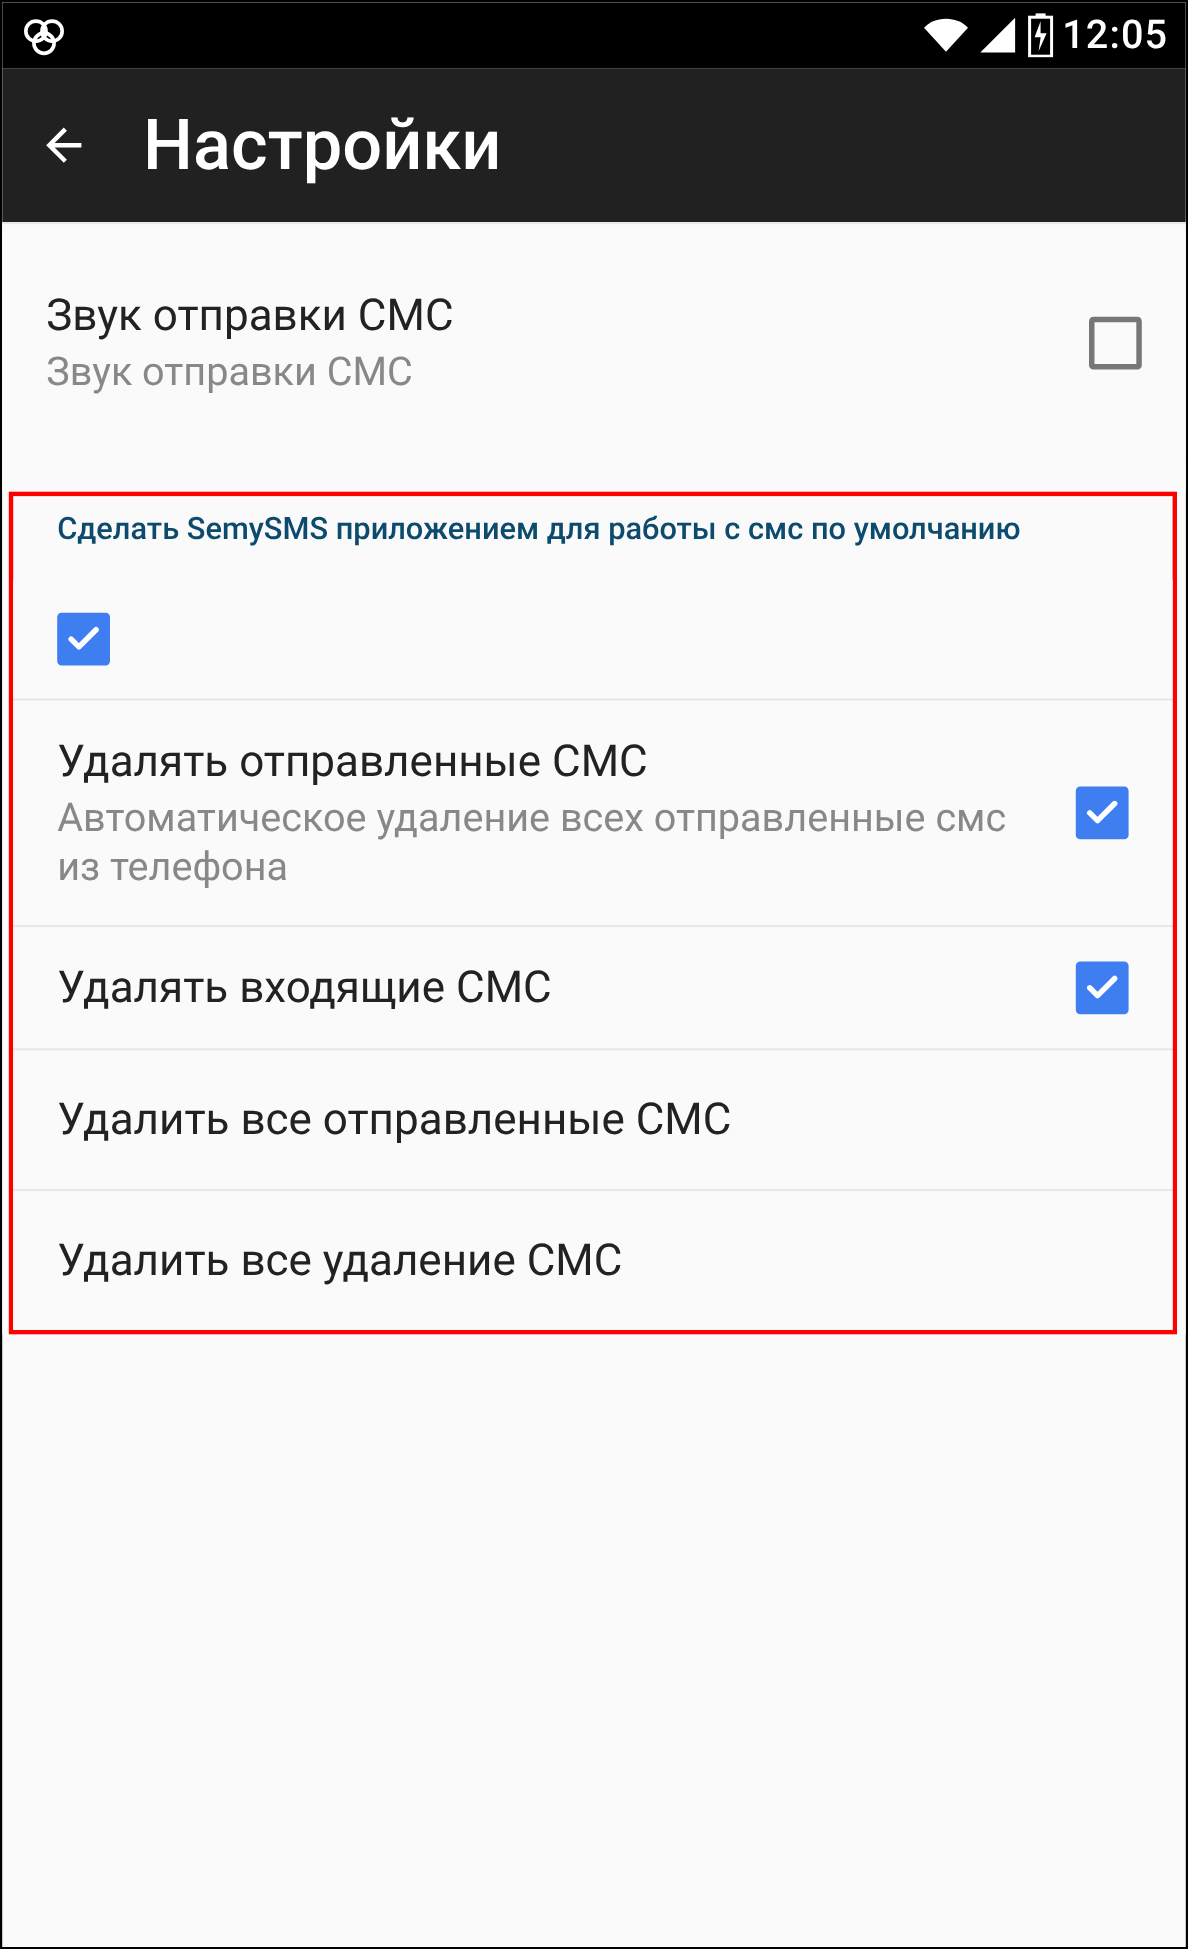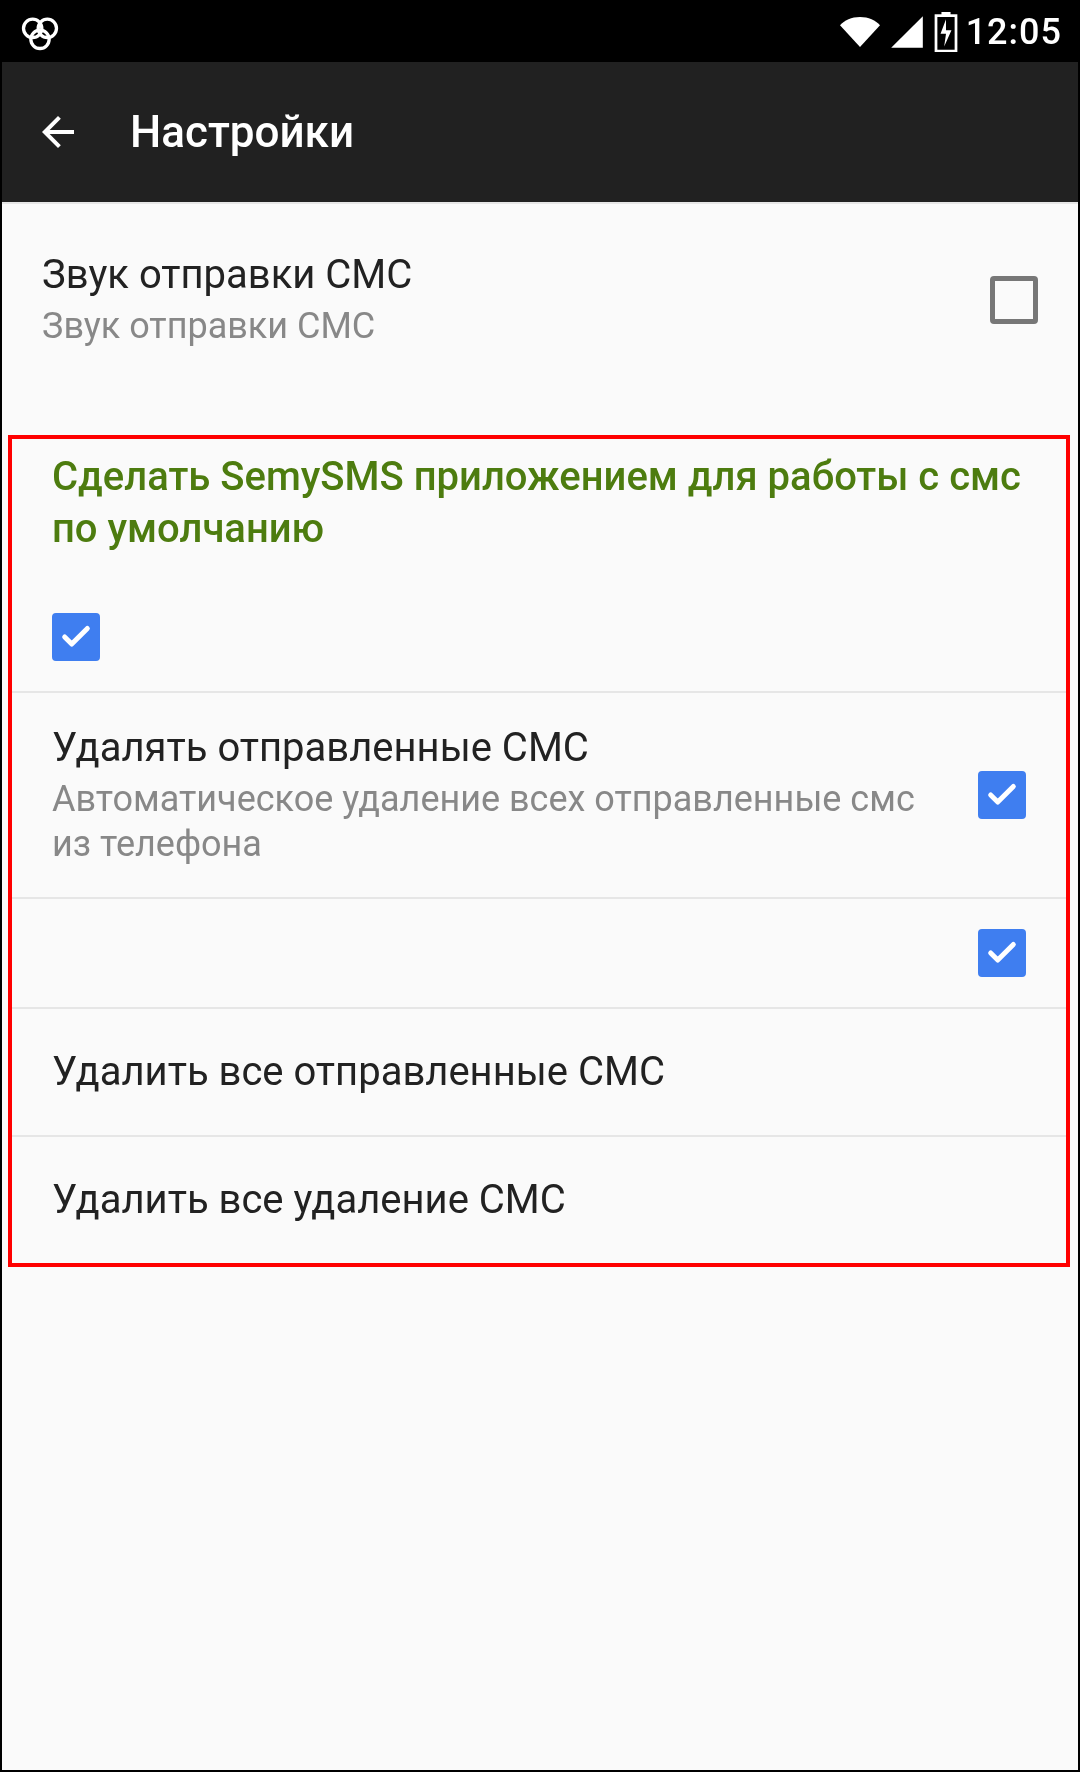--- a/index.html
+++ b/index.html
@@ -52,21 +52,21 @@
     }
     .back-arrow {
       width: 56px;
       height: 56px;
       display: flex;
       align-items: center;
       justify-content: center;
       margin-right: 44px;
     }
     .app-title {
-      font-size: 44px;
+      font-size: 64px;
       font-weight: 500;
     }
     .content {
       background: #fafafa;
     }
     .divider-thin {
       height: 2px;
       background: #e6e6e6;
     }
     .setting-row {
@@ -104,36 +104,36 @@
       border-color: #3f7ef0;
       background: #3f7ef0;
     }
     .checkbox-check {
       display: none;
     }
     .checkbox-box.checked .checkbox-check {
       display: block;
     }
     .section-header {
-      font-size: 40px;
-      color: #4d7c0f;
+      font-size: 28px;
+      color: #0c4a6e;
       font-weight: 500;
       padding: 12px 32px 28px 40px;
       line-height: 1.3;
     }
     .highlighted-section {
       border: 4px solid #ff0000;
       margin: 0 8px 0 6px;
     }
     .gap-block {
       height: 32px;
       background: #fafafa;
     }
     .first-row {
-      padding-top: 46px;
+      padding-top: 58px;
       padding-bottom: 54px;
       gap: 37px;
     }
     .action-row .setting-title {
       font-size: 40px;
     }
     .action-row {
       padding-top: 38px;
       padding-bottom: 38px;
     }
@@ -217,20 +217,21 @@
       <div class="checkbox-box checked">
         <svg class="checkbox-check" width="34" height="34" viewBox="0 0 24 24" fill="none" stroke="#fff" stroke-width="3.5" stroke-linecap="round" stroke-linejoin="round">
           <path d="M4 12l5 5L20 6"></path>
         </svg>
       </div>
     </div>
     <div class="divider-thin"></div>
 
     <div class="setting-row">
       <div class="setting-text">
+        <div class="setting-title">Удалять входящие СМС</div>
       </div>
       <div class="checkbox-box checked">
         <svg class="checkbox-check" width="34" height="34" viewBox="0 0 24 24" fill="none" stroke="#fff" stroke-width="3.5" stroke-linecap="round" stroke-linejoin="round">
           <path d="M4 12l5 5L20 6"></path>
         </svg>
       </div>
     </div>
     <div class="divider-thin"></div>
 
     <div class="setting-row action-row">

